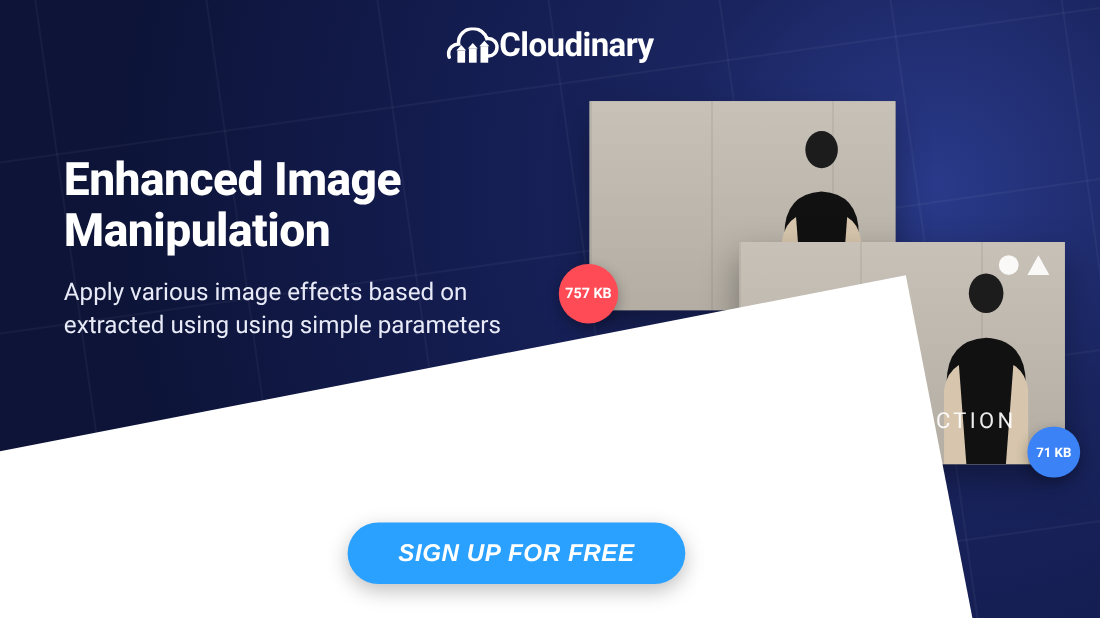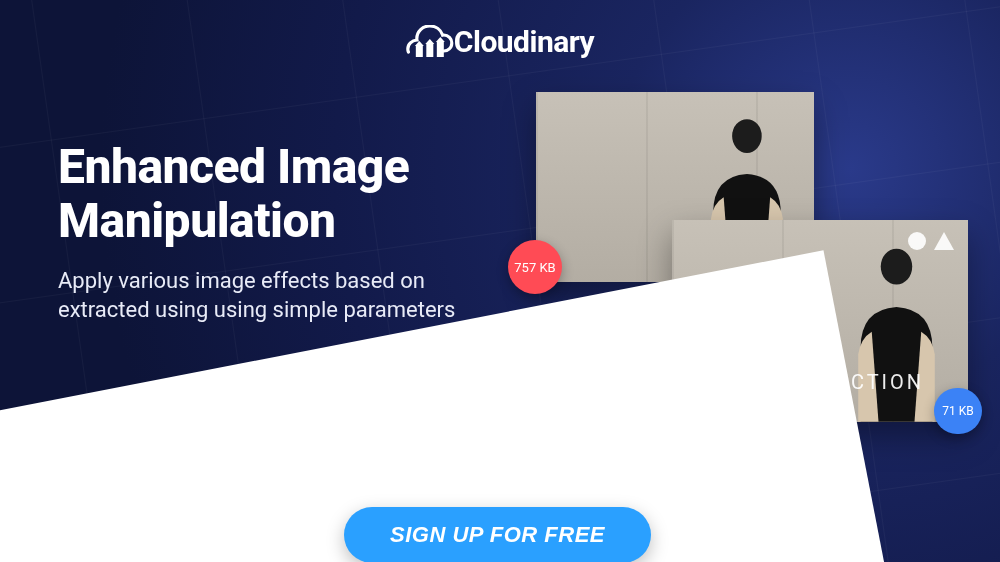--- a/index.html
+++ b/index.html
@@ -43,49 +43,48 @@
   .logo-text { font-size: 30px; font-weight: 700; letter-spacing: -0.5px; }
   .logo-icon svg { display: block; }
 
   
   .copy {
     position: absolute;
     left: 58px; top: 140px;
     width: 430px;
   }
   .headline {
-    font-size: 48px;
+    font-size: 42px;
     font-weight: 800;
     line-height: 1.12;
     letter-spacing: -0.5px;
   }
   .subhead {
     margin-top: 18px;
     font-size: 22px;
     font-weight: 400;
     line-height: 1.35;
     color: #e8ebf7;
   }
 
   
   .cta {
     position: absolute;
-    left: 344px; top: 475px;
+    left: 316px; top: 475px;
     padding: 15px 46px;
     background: #2aa0ff;
     border-radius: 999px;
     font-size: 22px;
     font-weight: 800;
     font-style: italic;
     letter-spacing: 0.5px;
     color: #fff;
     border: none;
     cursor: pointer;
     box-shadow: 0 6px 18px rgba(0,0,0,0.25);
-    margin-top: 32px;
   }
 
   
   .card {
     position: absolute;
     background: #b9b2a8;
     box-shadow: 0 14px 30px rgba(0,0,0,0.35);
     overflow: visible;
   }
   .card-inner {
@@ -107,21 +106,21 @@
   }
   .card-a { left: 536px; top: 92px; width: 278px; height: 190px; }
   .card-b { left: 672px; top: 220px; width: 296px; height: 202px; }
 
   .badge {
     position: absolute;
     min-width: 48px; height: 48px;
     padding: 0 10px;
     border-radius: 50px;
     display: flex; align-items: center; justify-content: center;
-    font-size: 13px; font-weight: 400; color: #fff;
+    font-size: 13px; font-weight: 700; color: #fff;
     box-shadow: 0 4px 12px rgba(0,0,0,0.3);
     white-space: nowrap;
   }
   .badge-red  { background: #ff4b55; left: -28px; bottom: -12px; width: 54px; height: 54px; }
   .badge-teal { background: #3b82f6; right: -14px; bottom: -12px; width: 46px; height: 46px; font-size: 12px; }
 
   .overlay-text {
     position: absolute;
     left: 0; right: 0; bottom: 28px;
     text-align: center;

